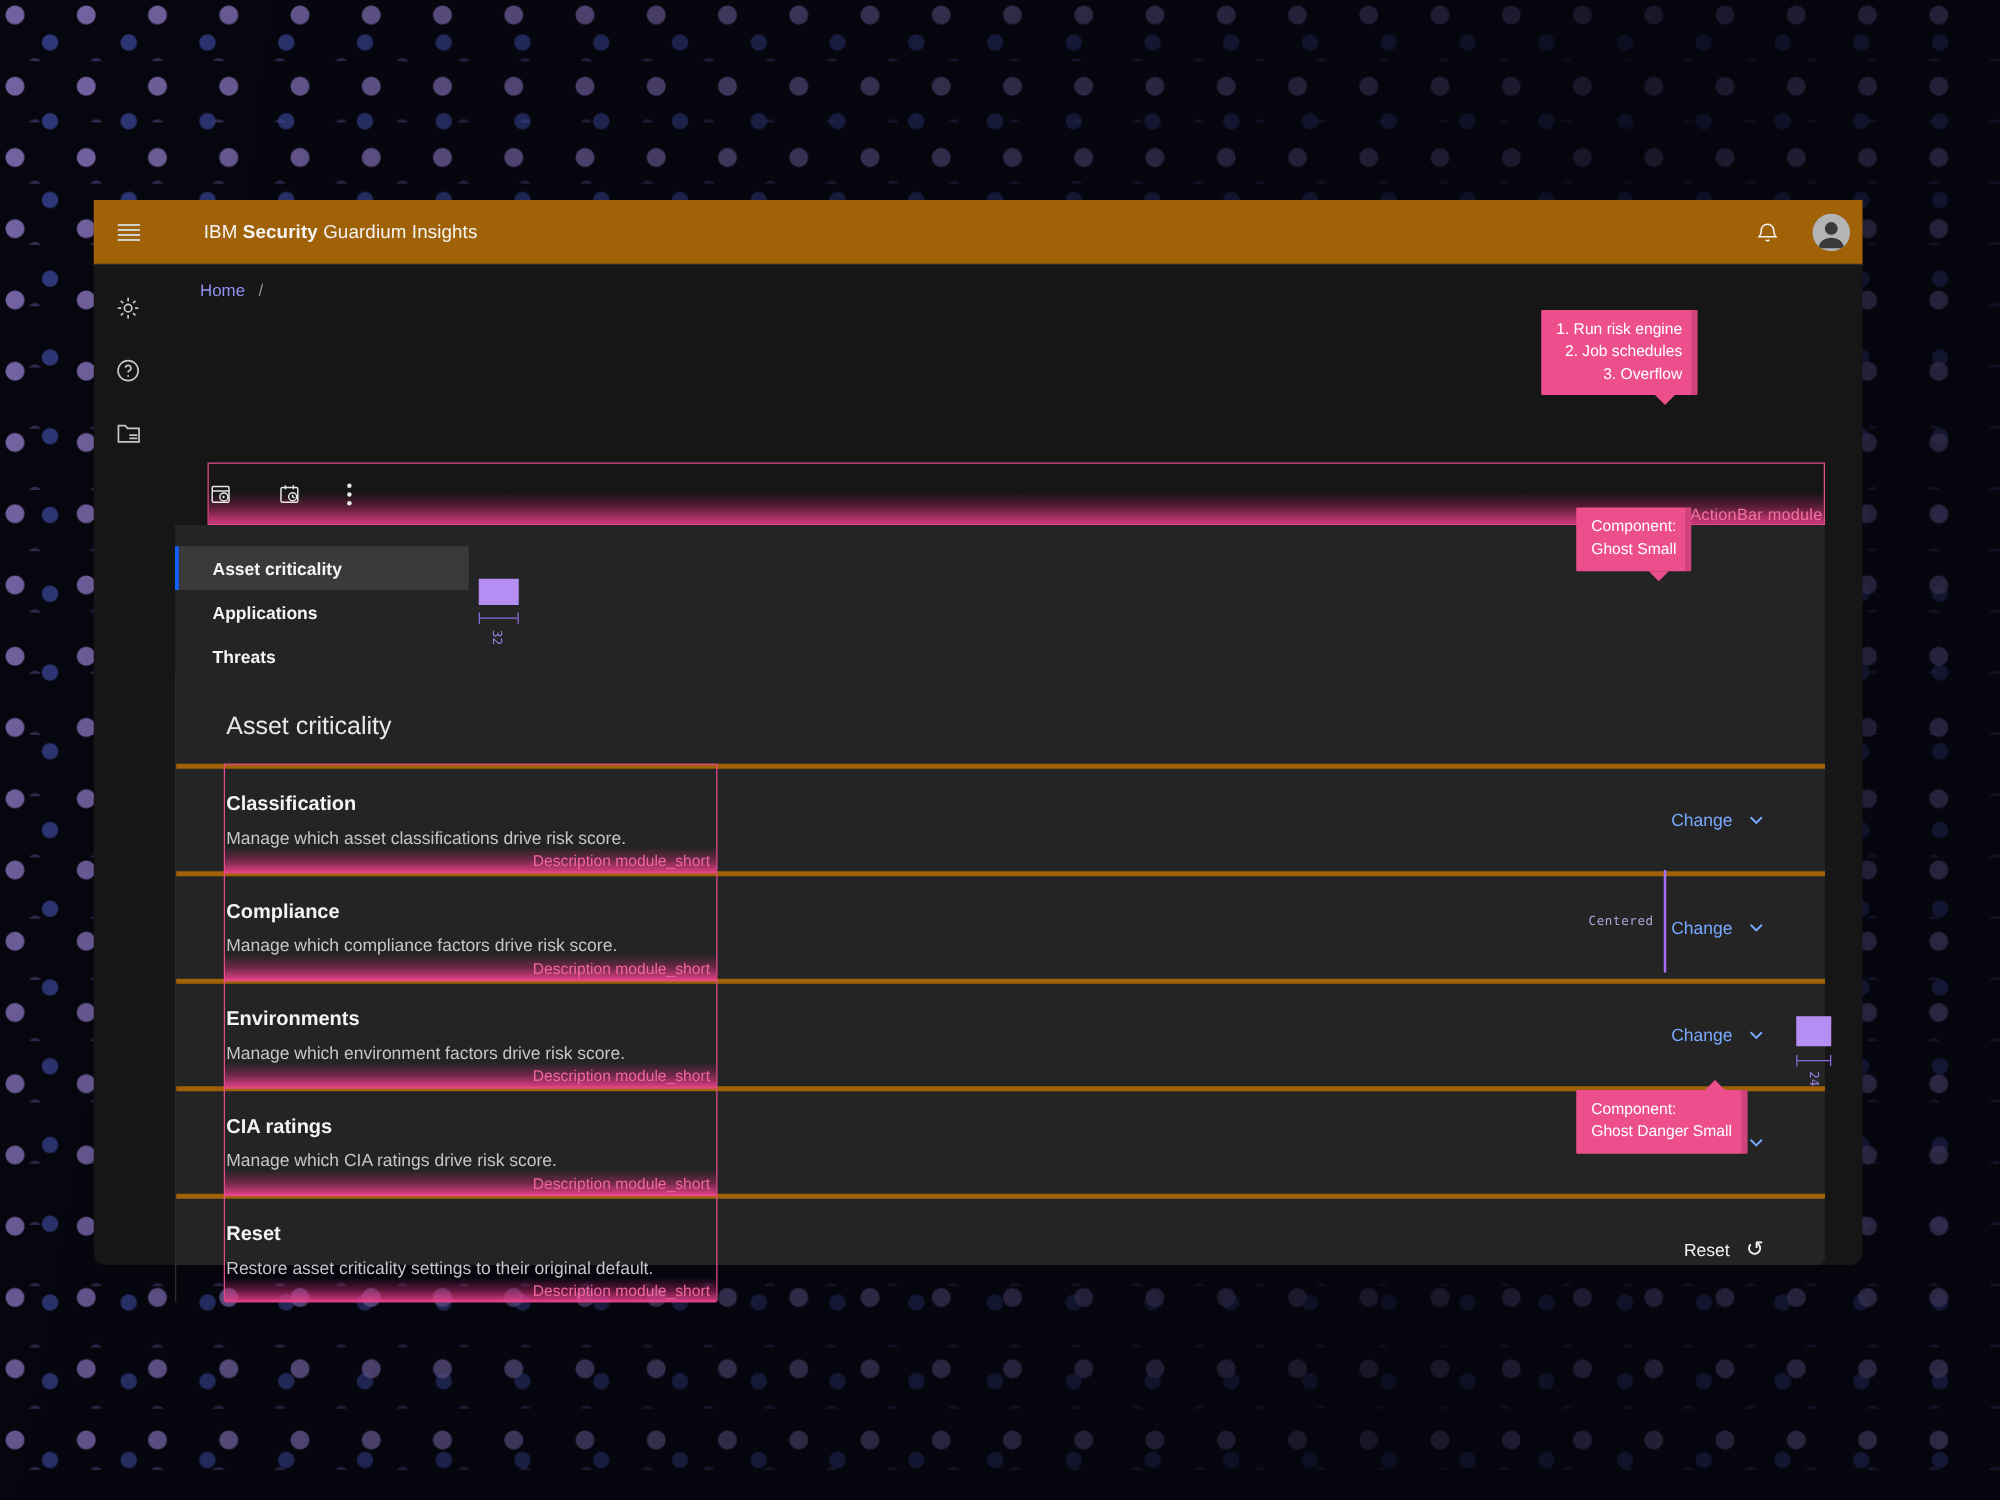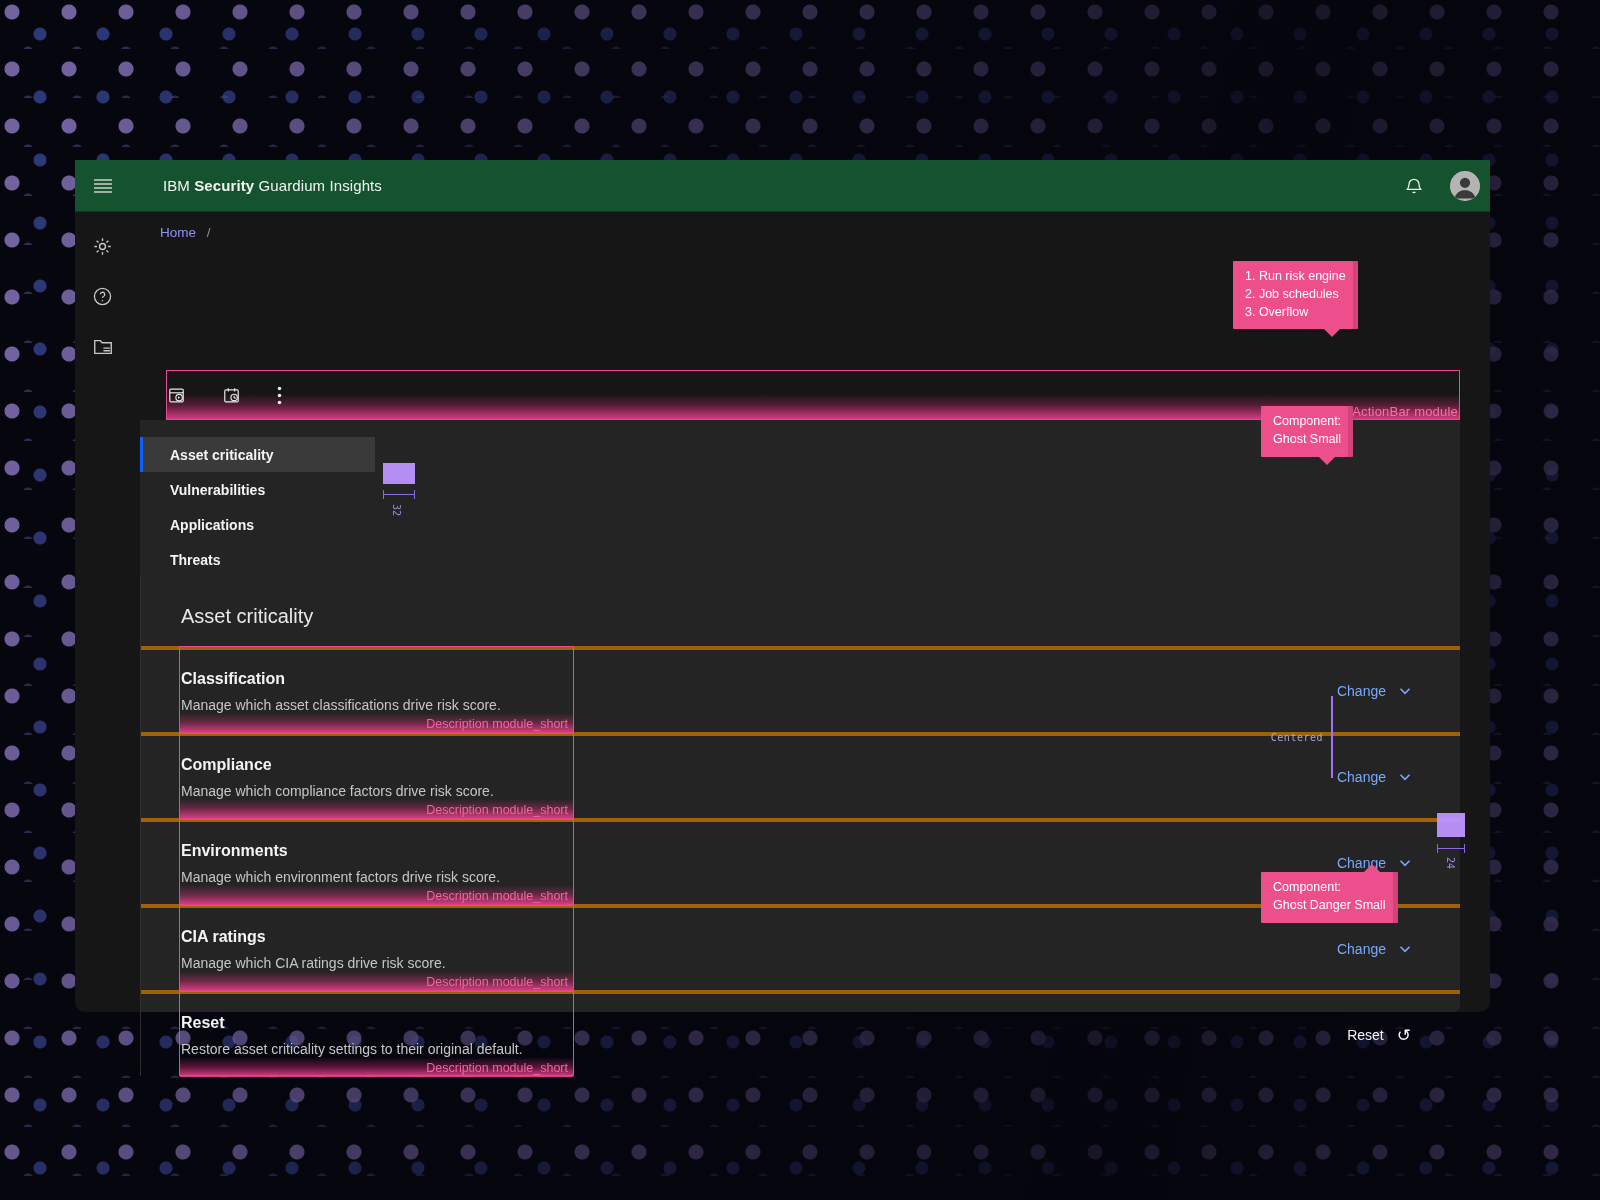--- a/index.html
+++ b/index.html
@@ -25,21 +25,21 @@
       linear-gradient(100deg, rgba(5,5,14,0) 4%, rgba(5,5,14,0.55) 38%, rgba(5,5,14,0.82) 72%, rgba(5,5,14,0.6) 100%),
       radial-gradient(ellipse 900px 420px at 58% 52%, rgba(5,5,14,0.85), rgba(5,5,14,0) 75%);
   }
   
   .window {
     position:absolute; left:75px; top:160px; width:1415px; height:852px;
     background:#161616; border-radius:0 0 10px 10px; overflow:visible;
   }
   .topbar {
     position:absolute; left:0; top:0; right:0; height:52px;
-    display:flex; align-items:center; border-bottom:1px solid #2a2a2a; background:#14532d;
+    display:flex; align-items:center; border-bottom:1px solid #2a2a2a; background:#a16207;
   }
   .hamburger { width:55px; height:52px; display:flex; align-items:center; justify-content:center; cursor:pointer; }
   .brand { font-size:15px; margin-left:33px; color:#f4f4f4; letter-spacing:.1px; }
   .brand b { font-weight:700; }
   .topbar-right { margin-left:auto; display:flex; align-items:center; gap:26px; padding-right:10px; }
   .iconbtn { display:flex; align-items:center; justify-content:center; cursor:pointer; }
   .avatar { width:30px; height:30px; border-radius:50%; overflow:hidden; background:#9a9a9a; }
   
   .rail {
     position:absolute; left:0; top:52px; bottom:0; width:55px;
@@ -219,23 +219,20 @@
       </div>
       <span class="ab-label">ActionBar module</span>
     </div>
 
     <div class="panel">
       <div class="navcol">
         <div class="nav-item selected">
             <span>Asset criticality</span>
           </div>
         <div class="nav-item">
-            <span>Vulnerabilities</span>
-          </div>
-        <div class="nav-item">
             <span>Applications</span>
           </div>
         <div class="nav-item">
             <span>Threats</span>
           </div>
       </div>
 
       <div class="main">
         <div class="section-title">Asset criticality</div>
 
@@ -327,21 +324,21 @@
               </div>
             <div class="module">
                 <span class="mod-label">Description module_short</span>
               </div>
           </div>
         </div>
       </div>
     </div>
   </div>
 
-  <div class="anno point-down" style="left:1158px; top:101px;">
+  <div class="anno point-down" style="left:1158px; top:88px;text-align:right;">
     <div>1. Run risk engine</div>
     <div>2. Job schedules</div>
     <div>3. Overflow</div>
   </div>
   <div class="anno point-down" style="left:1186px; top:246px;">
     <div>Component:</div>
     <div>Ghost Small</div>
   </div>
   <div class="anno point-up" style="left:1186px; top:712px;">
     <div>Component:</div>

